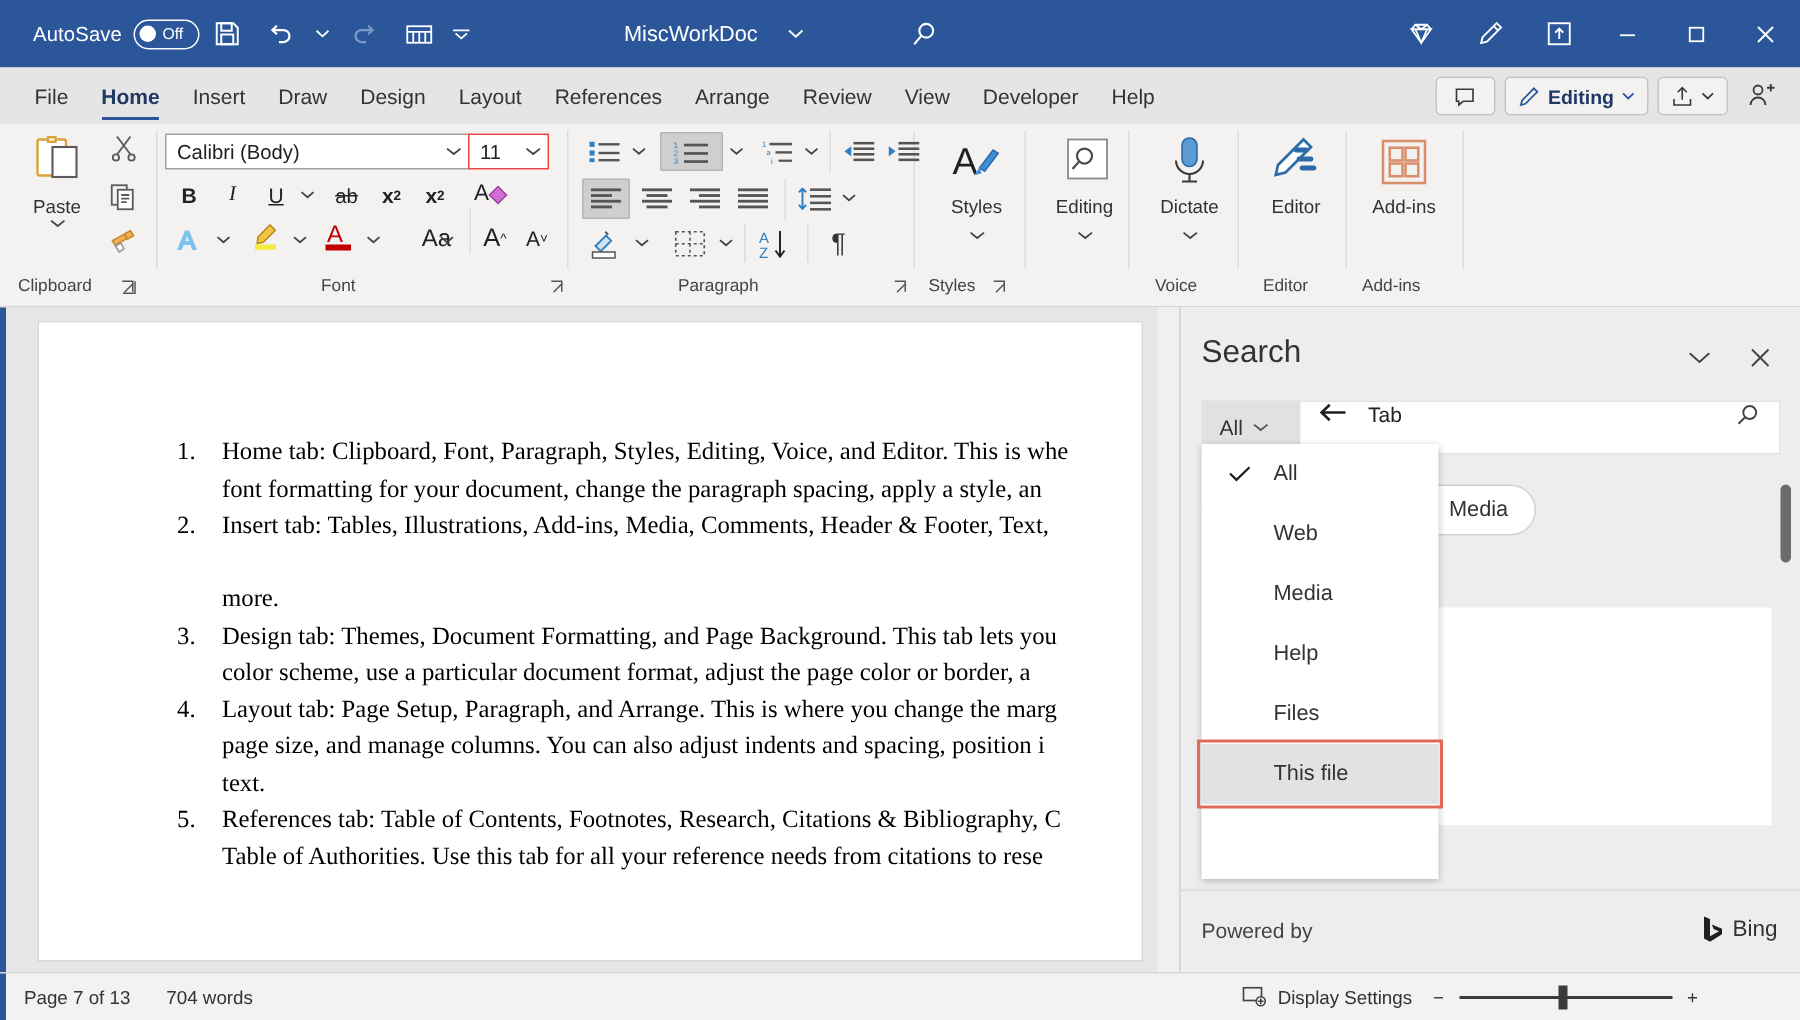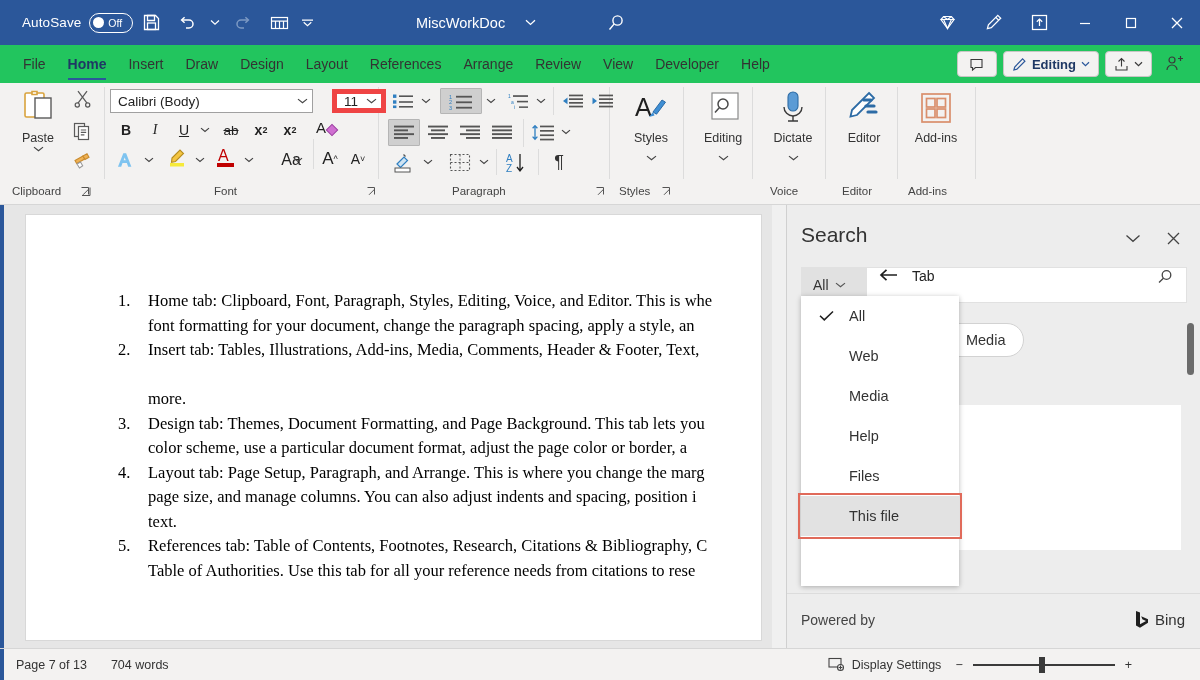--- a/index.html
+++ b/index.html
@@ -39,21 +39,21 @@
   .tb-right {
     position: absolute; right: 0; top: 0; height: 45px; display: flex; align-items: center;
   }
   .tb-right .tb-icon { width: 46px; height: 45px; }
   .win-btn { width: 46px; height: 45px; display: flex; align-items: center; justify-content: center; }
   .search-glass-title { position: absolute; left: 605px; top: 0; height: 45px; display: flex; align-items: center; }
 
   
   .tabbar {
     position: absolute; left: 0; top: 45px; width: 1200px; height: 38px;
-    background: #22c55e; display: flex; align-items: center;
+    background: #e5e5e5; display: flex; align-items: center;
     border-bottom: 0px;
   }
   .tab {
     font-size: 14px; color: #333333; padding: 0 11px; height: 38px;
     display: flex; align-items: center; position: relative; white-space: nowrap;
   }
   .tab:first-child { margin-left: 12px; }
   .tab.active { color: #1f3864; font-weight: bold; }
   .tab.active::after {
     content: ""; position: absolute; left: 11px; right: 11px; bottom: 3px;
@@ -94,22 +94,22 @@
   .cb-side { position: absolute; left: 62px; top: 0px; width: 40px; }
   .cb-side > div { height: 32px; display: flex; align-items: center; justify-content: center; }
 
   
   .font-name-box {
     position: absolute; left: 110px; top: 6px; width: 203px; height: 24px;
     background: #fff; border: 1px solid #a0a0a0; display: flex; align-items: center;
     padding: 0 4px 0 7px; font-size: 13.5px; color: #222;
   }
   .font-size-box {
-    position: absolute; left: 332px; top: 6px; width: 54px; height: 24px;
-    background: #fff; border: 5px solid #ef4444; display: flex; align-items: center;
+    position: absolute; left: 312px; top: 6px; width: 54px; height: 24px;
+    background: #fff; border: 1px solid #ef4444; display: flex; align-items: center;
     padding: 0 4px 0 7px; font-size: 13.5px; color: #222;
   }
   .combo-caret { margin-left: auto; }
   .fbtn {
     position: absolute; height: 28px; display: flex; align-items: center; justify-content: center;
     font-size: 14px; color: #222;
   }
 
   
   .pbtn { position: absolute; display: flex; align-items: center; justify-content: center; }

